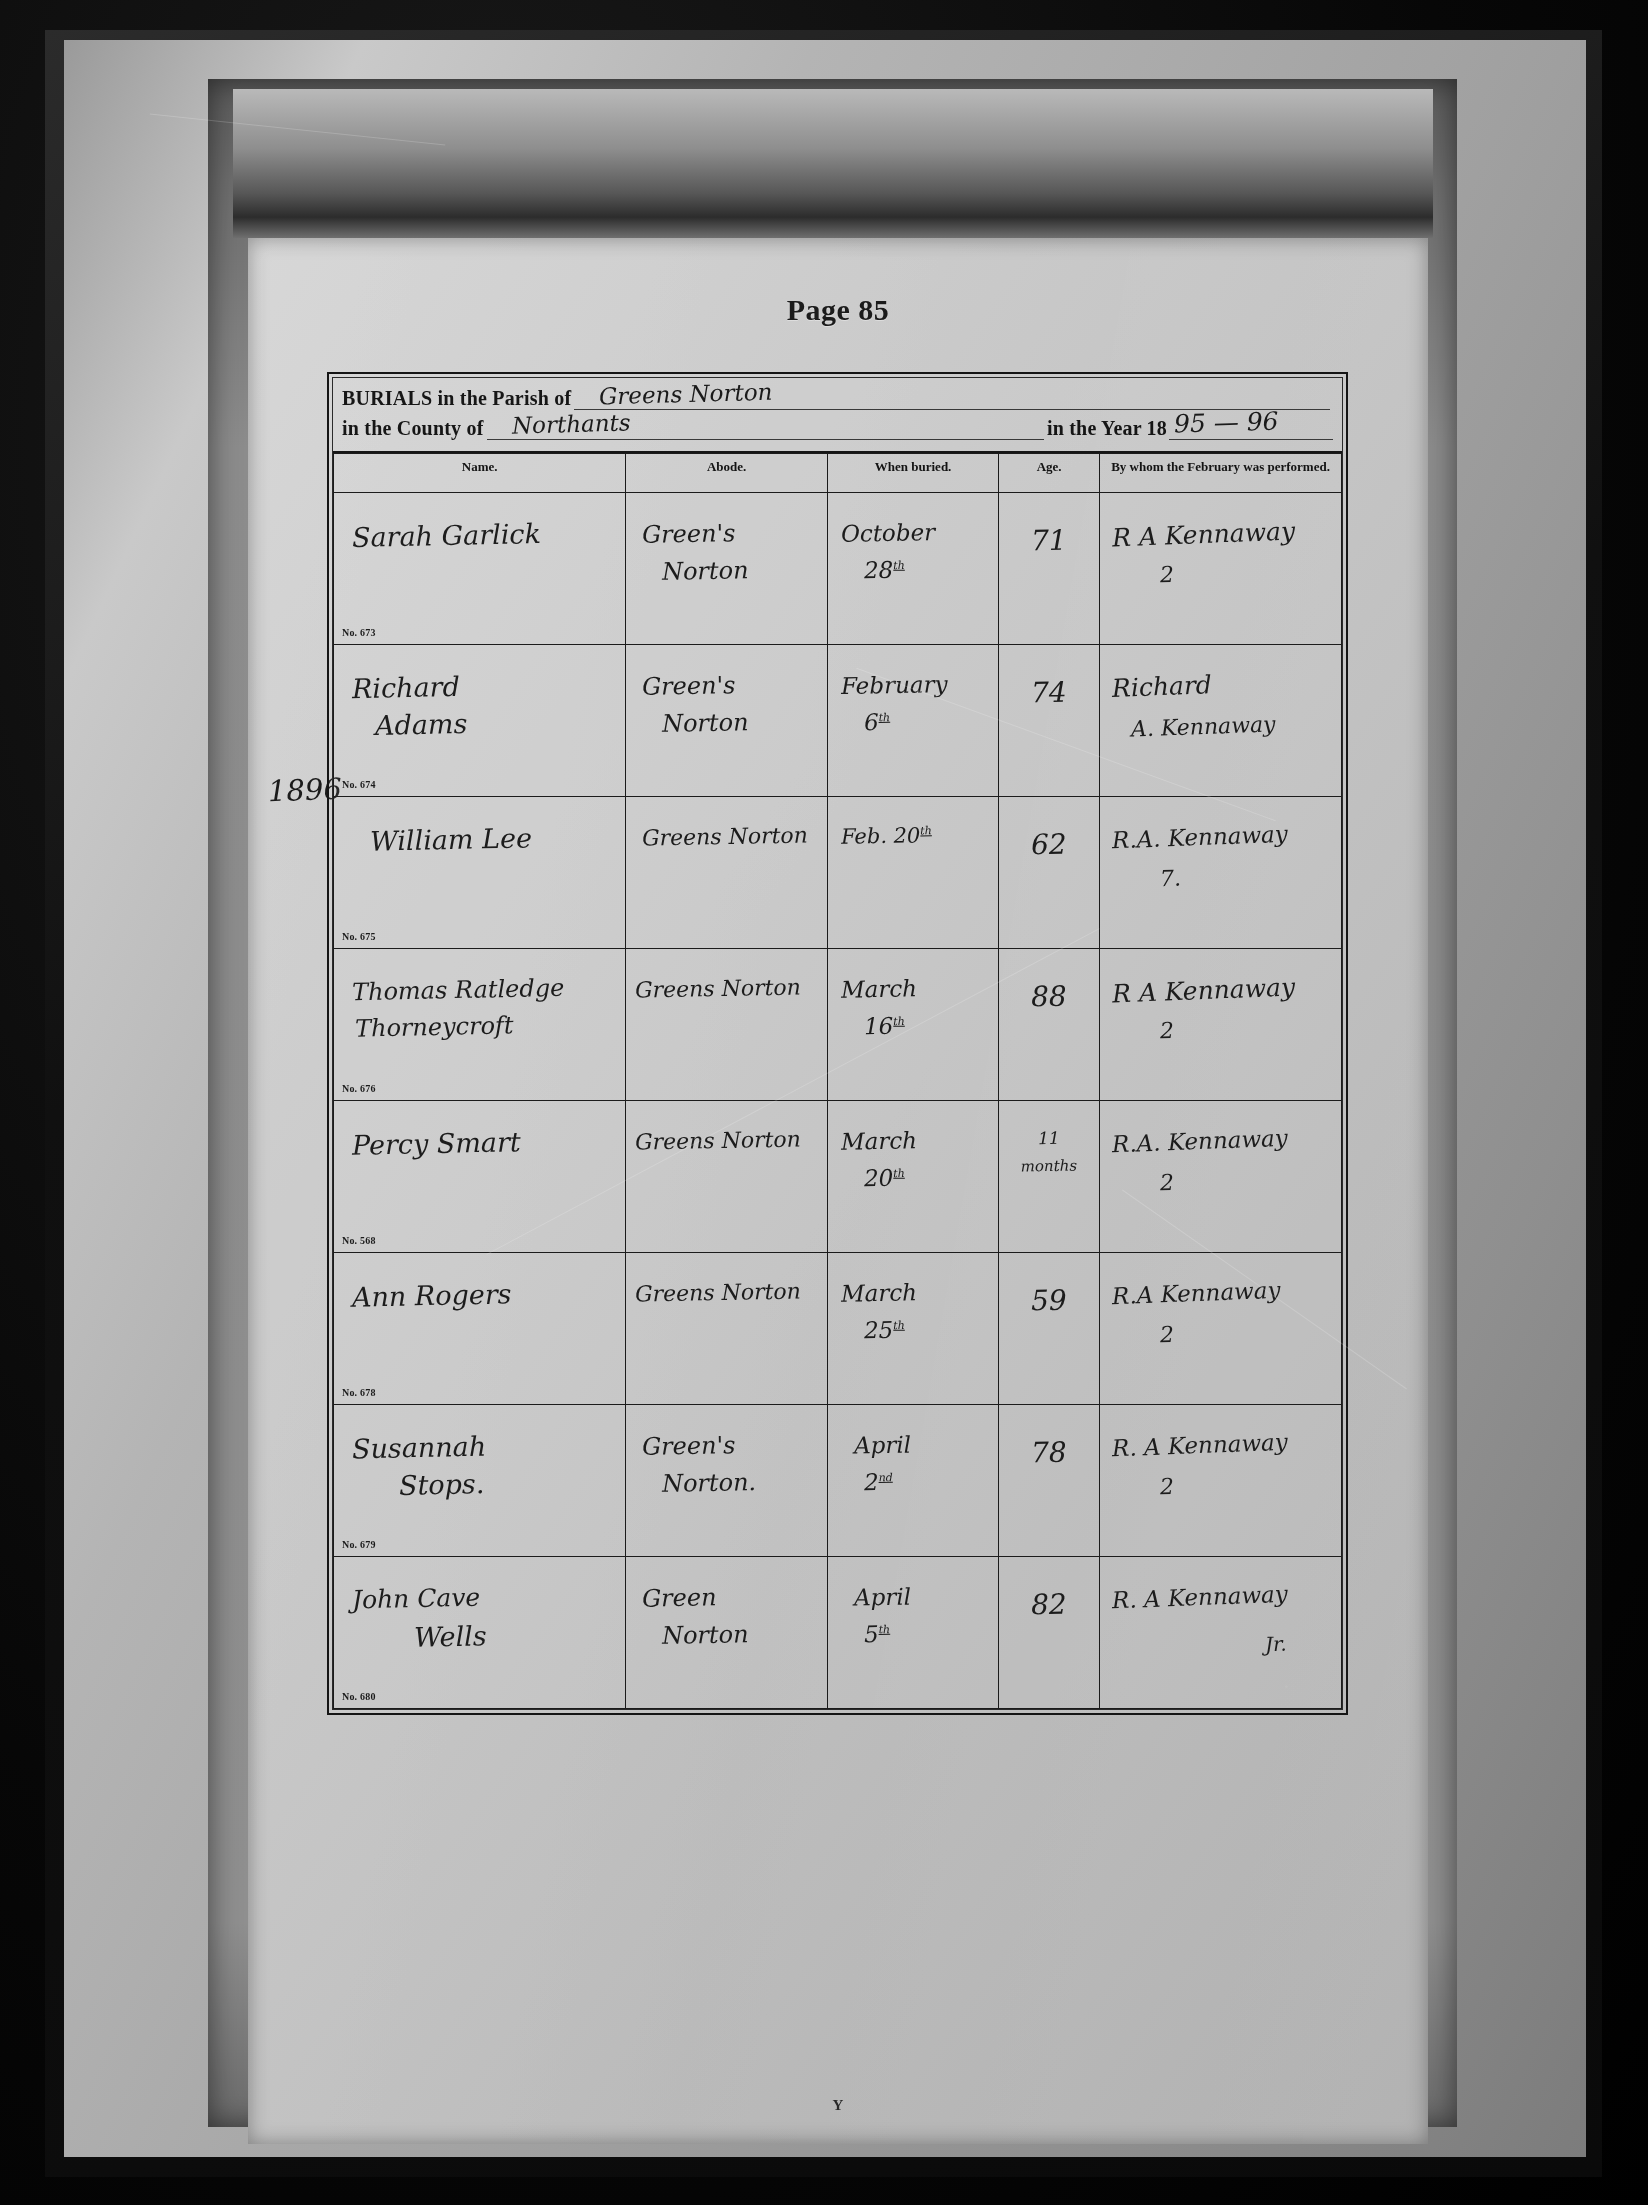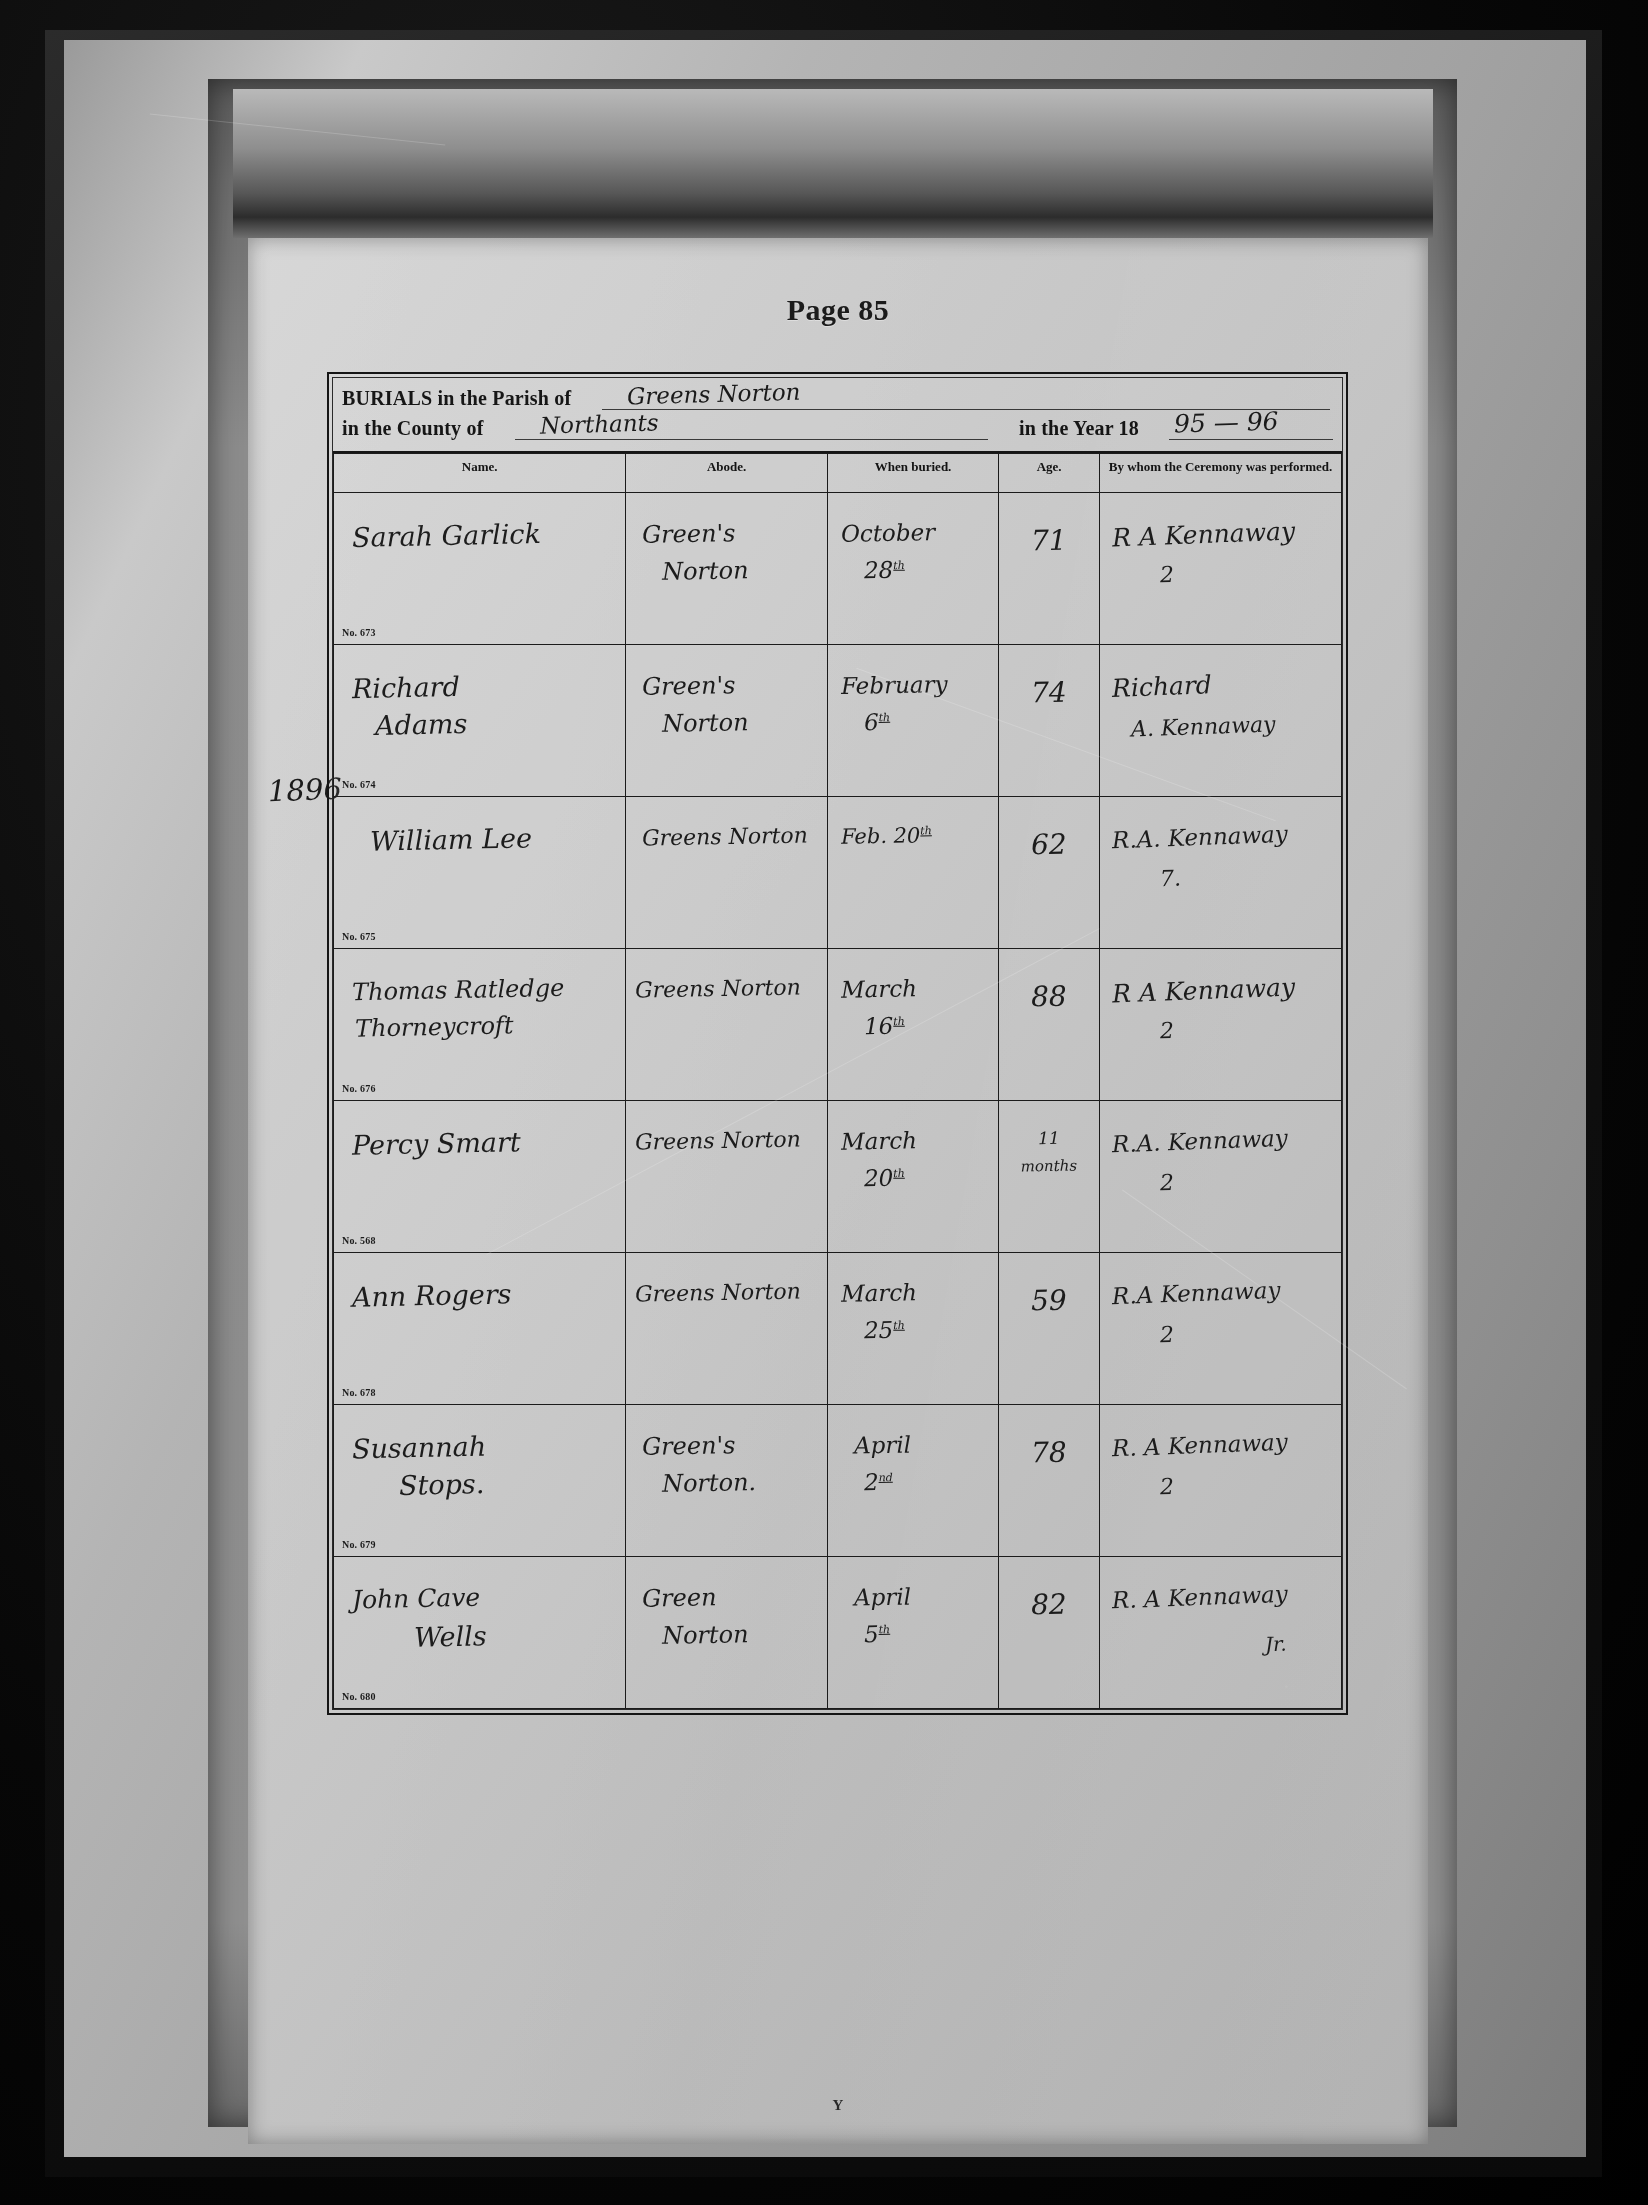--- a/index.html
+++ b/index.html
@@ -99,21 +99,20 @@
     border-bottom: 2px solid #151515;
   }
   .heading-line {
     display: flex;
     align-items: flex-end;
     font-size: 20px;
     font-weight: bold;
     color: #151515;
     margin-bottom: 6px;
     white-space: nowrap;
-    gap: 28px;
   }
   .heading-line .lbl { letter-spacing: 0.2px; }
   .rule-fill {
     flex: 1;
     border-bottom: 1.5px solid #3a3a3a;
     margin: 0 3px;
     position: relative;
     height: 23px;
   }
   .script {
@@ -314,21 +313,21 @@
               <col class="c-when">
               <col class="c-age">
               <col class="c-by">
           </colgroup>
           <thead>
             <tr>
               <th>Name.</th>
               <th>Abode.</th>
               <th>When buried.</th>
               <th>Age.</th>
-              <th>By whom the Ceremony was performed.</th>
+              <th>By whom the February was performed.</th>
             </tr>
           </thead>
           <tbody>
 
             <tr>
               <td>
                   <div class="cell">
                 <span class="hand l1 name-1">Sarah Garlick</span>
                 <span class="hand l2 name-2"></span>
                 <span class="entry-no">No. 673</span>

